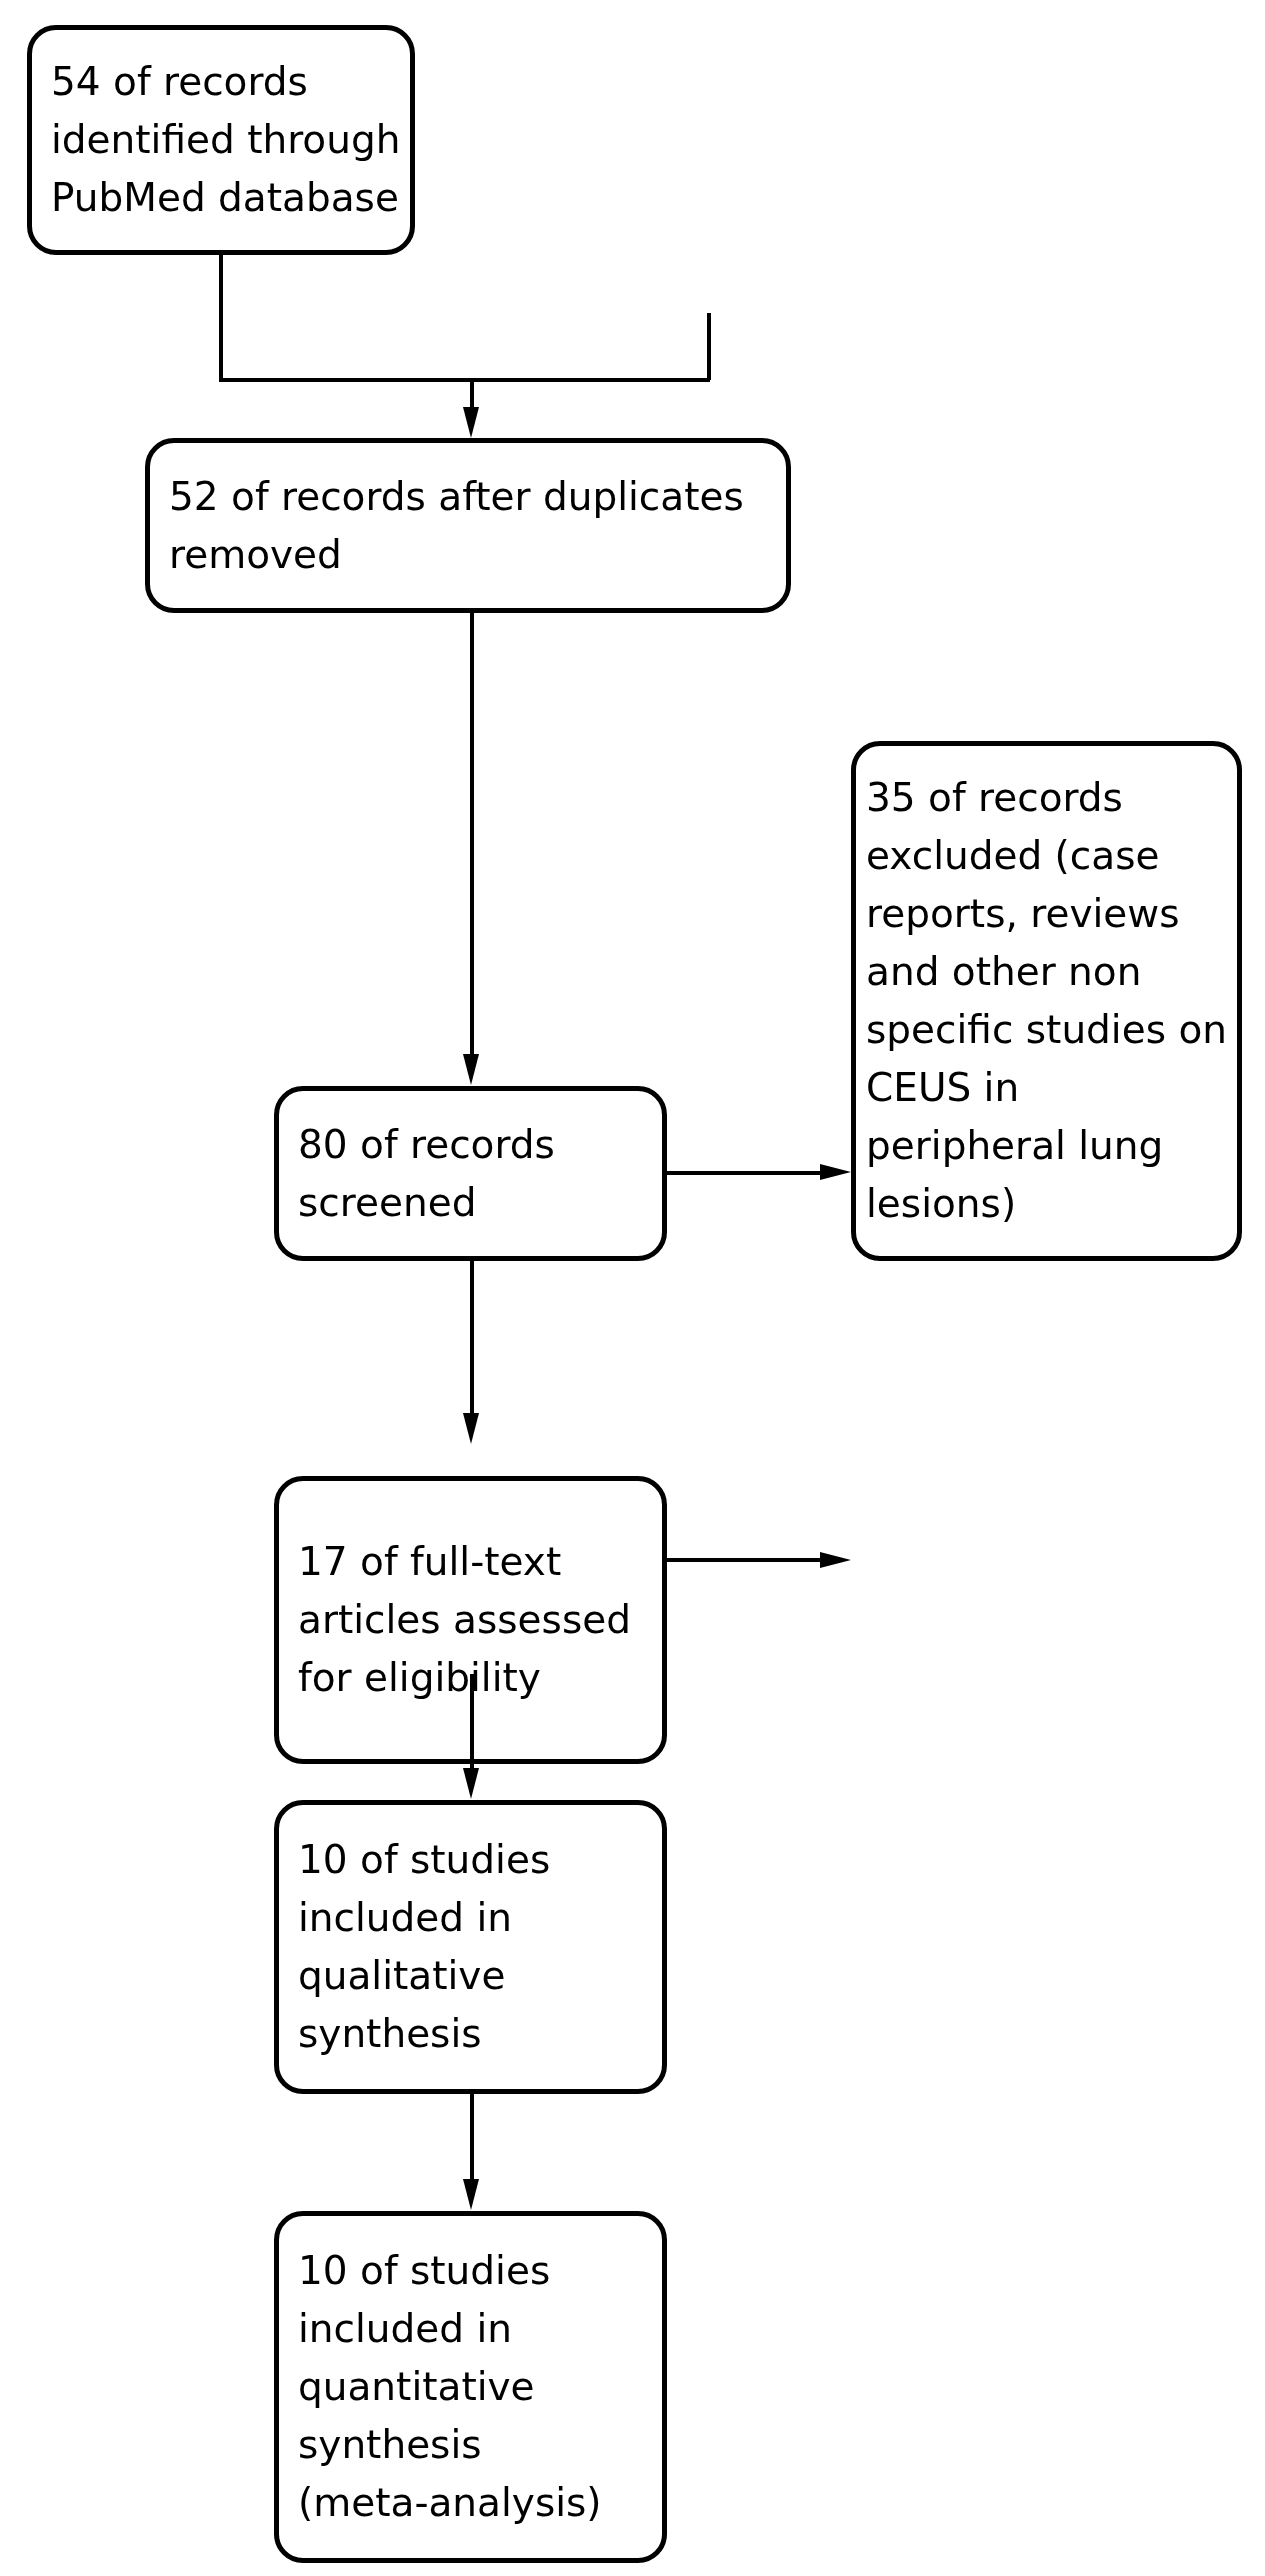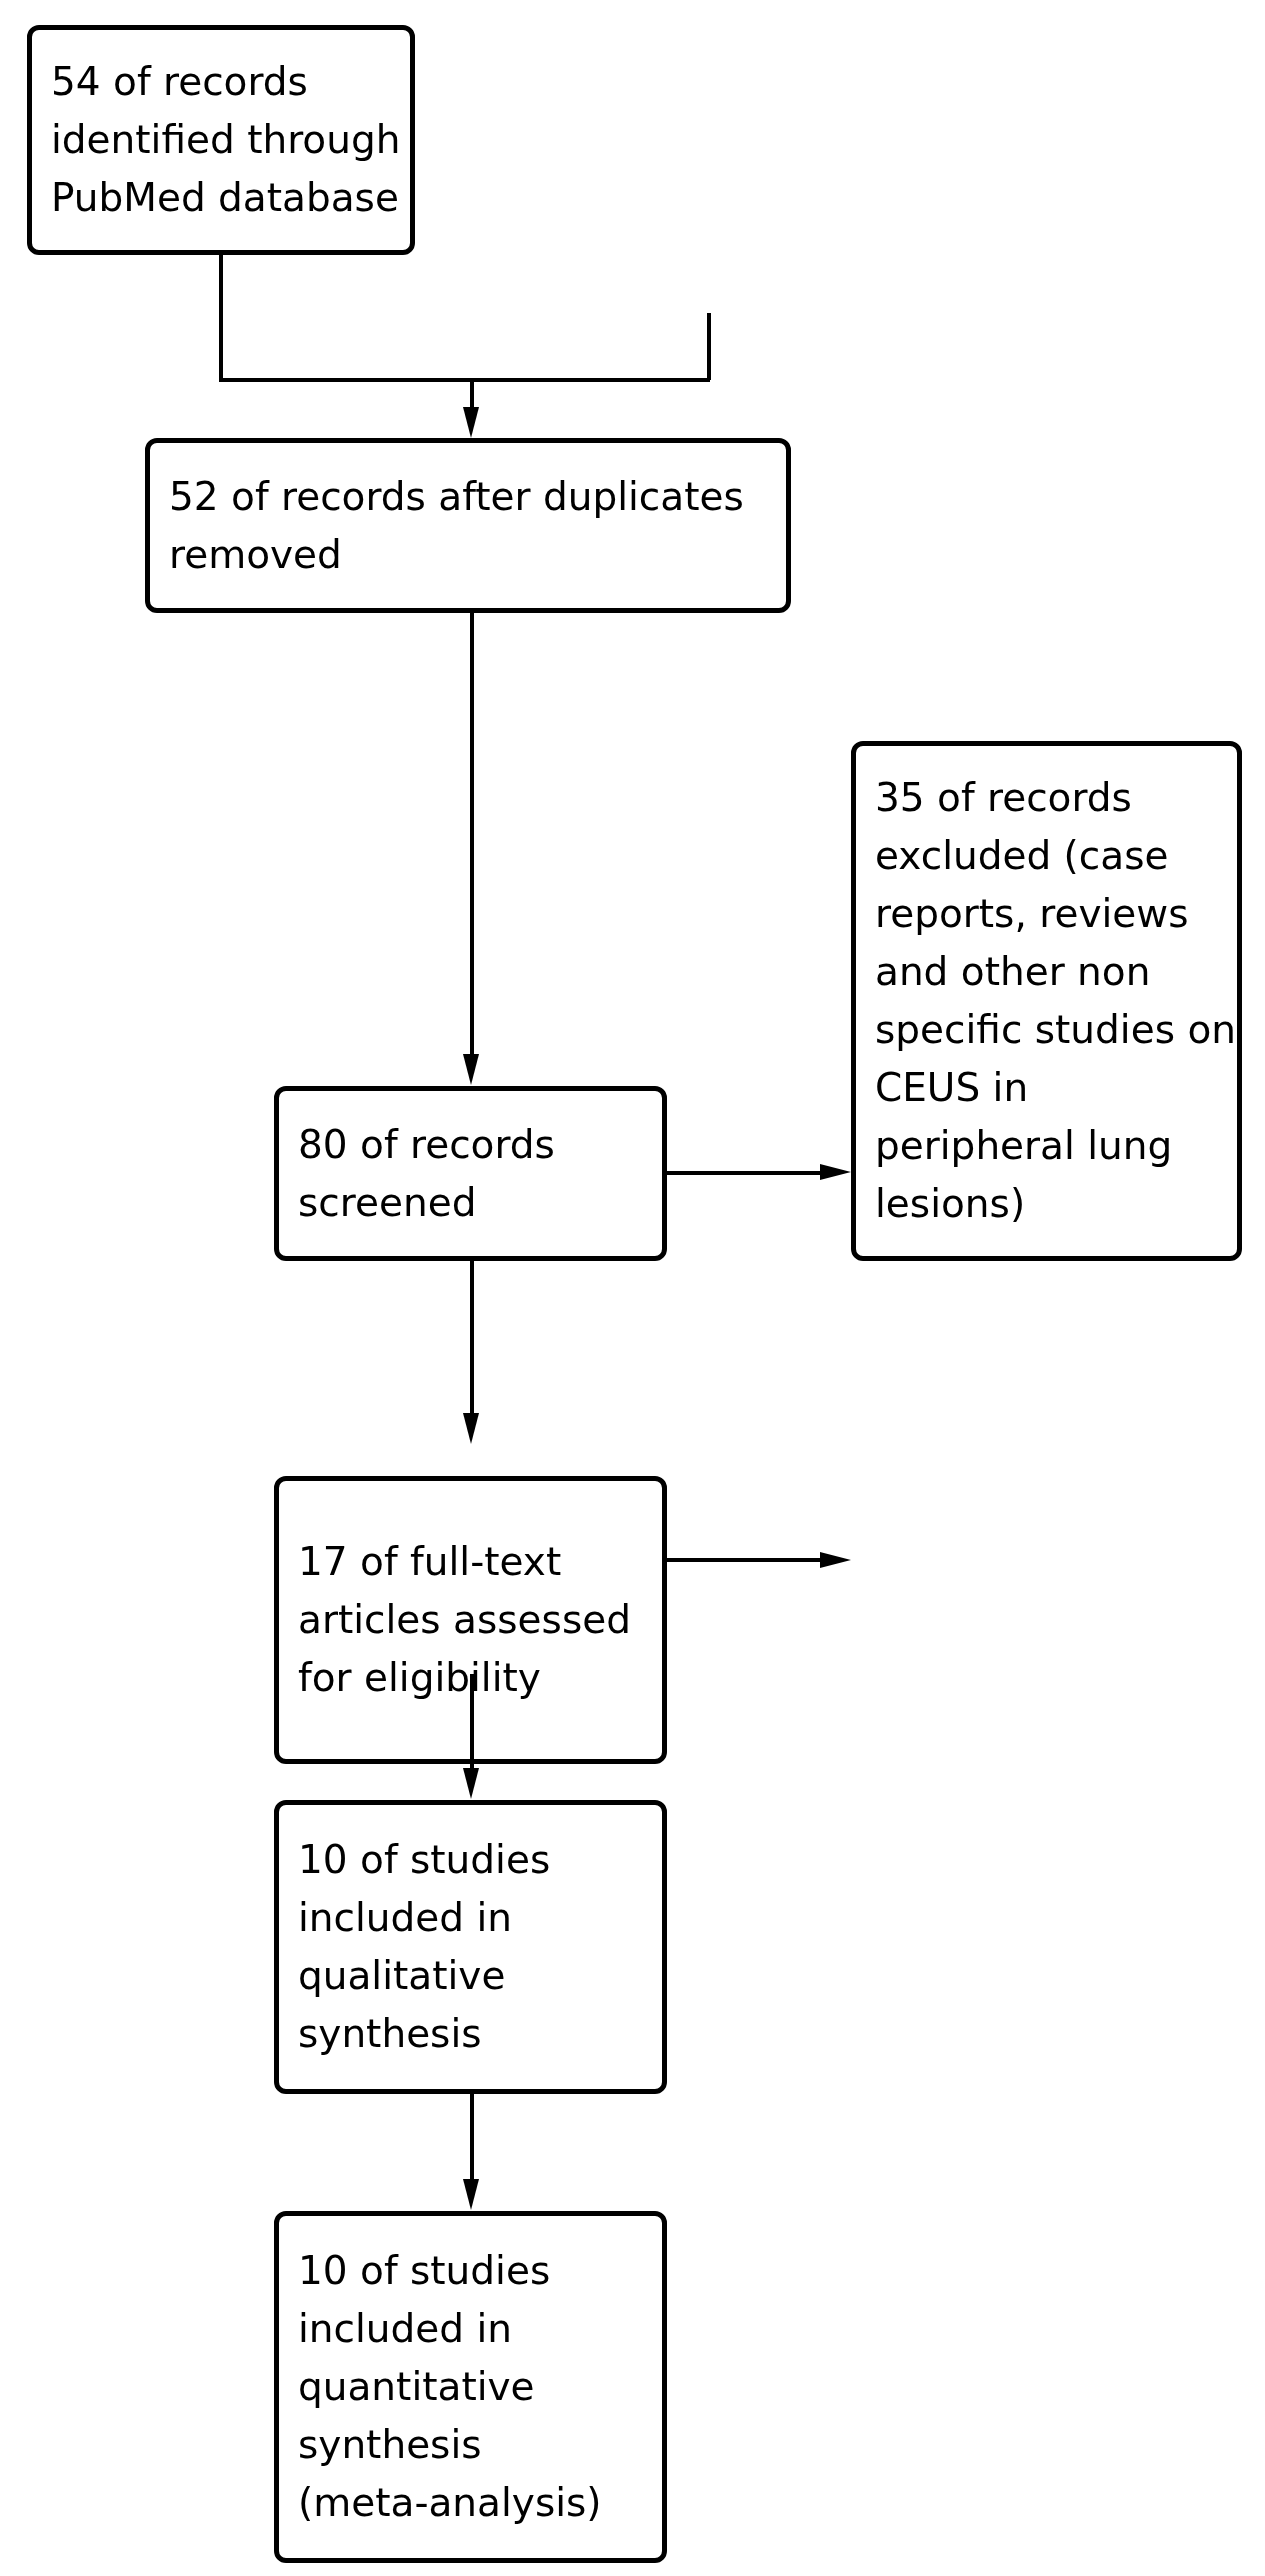--- a/index.html
+++ b/index.html
@@ -8,21 +8,21 @@
     width: 1266px;
     height: 2576px;
     background: #ffffff;
     font-family: "DejaVu Sans", "Liberation Sans", sans-serif;
   }
   .node {
     position: absolute;
     box-sizing: border-box;
     background: #ffffff;
     border: 5px solid #000000;
-    border-radius: 12px;
+    border-radius: 29px;
     display: flex;
     align-items: center;
     padding: 0 19px;
     overflow: hidden;
   }
   .node .txt {
     white-space: pre;
     font-size: 39px;
     line-height: 58px;
     color: #000000;
@@ -38,21 +38,21 @@
     position: absolute; width: 0; height: 0;
     border-top: 8.2px solid transparent;
     border-bottom: 8.2px solid transparent;
     border-left: 31.5px solid #000000;
   }
   
   #n1 { left: 27px;   top: 25px;   width: 388px;  height: 230px; }
   #n2 { left: 504px;  top: 25px;   width: 409px;  height: 290px; }
   #n3 { left: 145px;  top: 438px;  width: 646px; height: 175px; }
   #n4 { left: 274px;  top: 1086px; width: 393px;  height: 175px; }
-  #n5 { left: 851px; top: 741px; width: 391px;  height: 520px; }
+  #n5 { left: 851px; top: 741px; width: 391px;  height: 520px; justify-content: center; }
   #n6 { left: 274px;  top: 1476px; width: 393px;  height: 288px; }
   #n7 { left: 851px; top: 1387px; width: 391px;  height: 290px; }
   #n8 { left: 274px;  top: 1800px; width: 393px;  height: 294px; }
   #n9 { left: 274px;  top: 2211px; width: 393px;  height: 352px; }
   
   #l1  { left: 219px;  top: 254px;  width: 3.8px;   height: 126px; }
   #l2  { left: 707px; top: 313px;  width: 3.8px;   height: 67px; }
   #l3  { left: 219px;  top: 378px;  width: 491px; height: 3.8px; }
   #l4  { left: 470px;  top: 378px;  width: 3.8px;   height: 38px; }
   #l5  { left: 470px;  top: 610px;  width: 3.8px;   height: 448px; }

